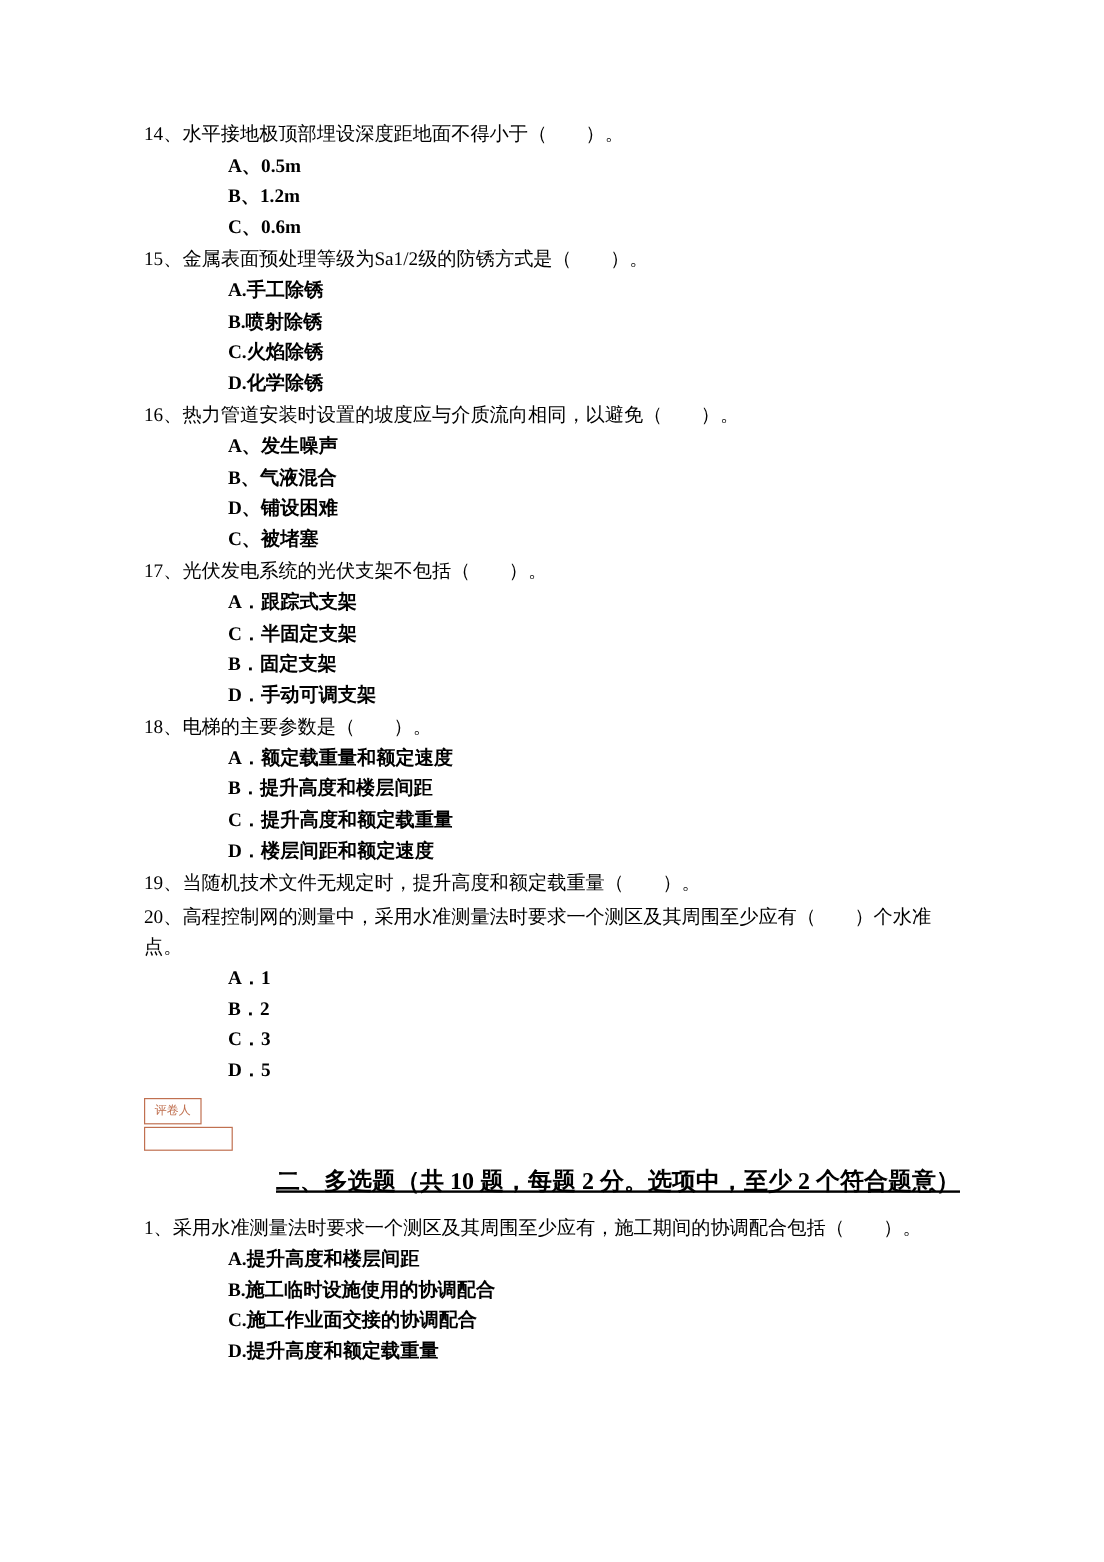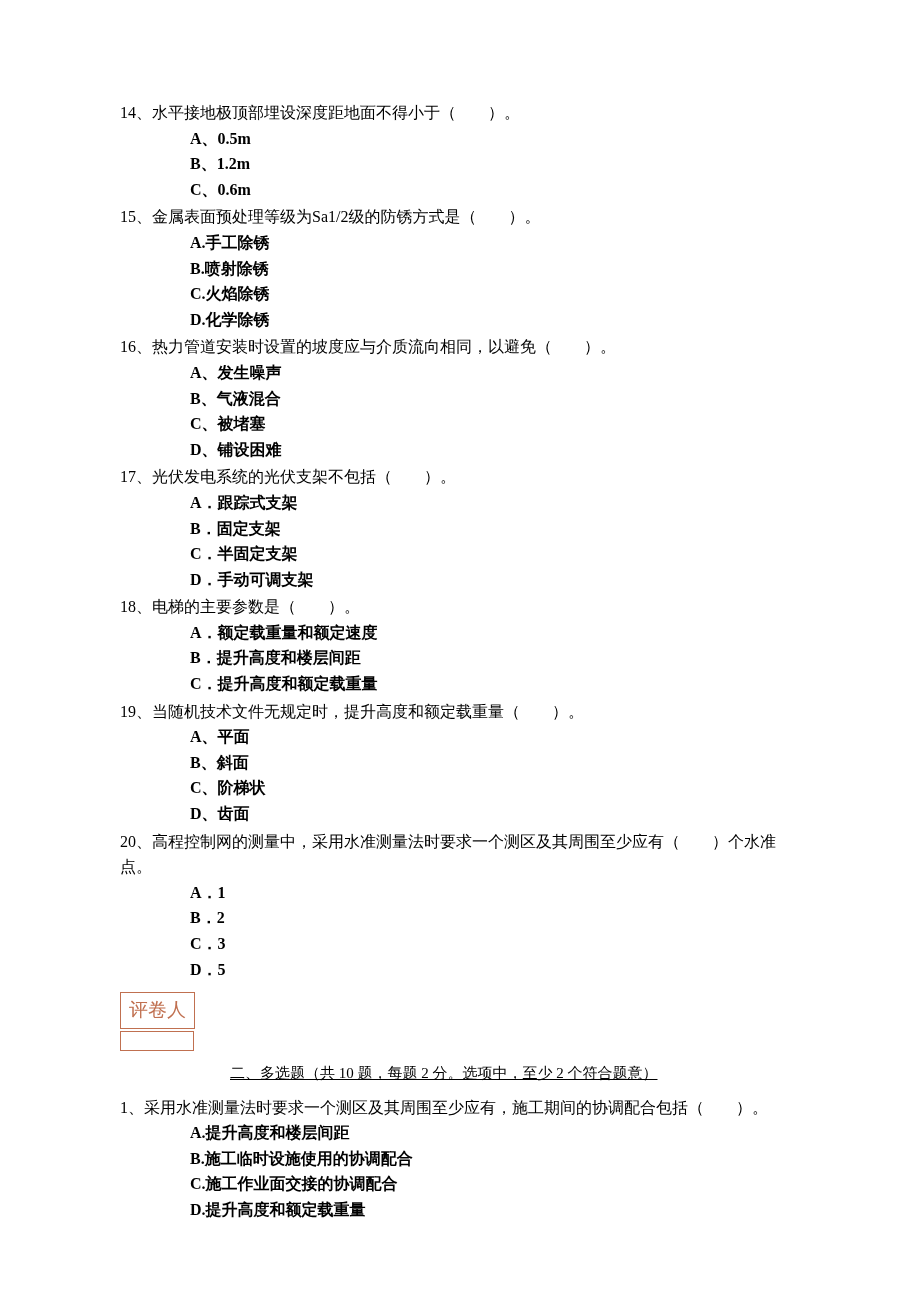--- a/index.html
+++ b/index.html
@@ -23,32 +23,32 @@
       display: block;
       font-weight: bold;
     }
     .reviewer-box {
       border: 1px solid #c07050;
       color: #c07050;
       display: inline-block;
       padding: 2px 8px;
       margin-top: 8px;
       margin-bottom: 2px;
-      font-size: 19px;
+      font-size: 10px;
     }
     .reviewer-box-empty {
       border: 1px solid #c07050;
       display: block;
       width: 72px;
       height: 18px;
       margin-bottom: 10px;
     }
     .section-heading {
-      font-weight: normal;
-      font-size: 15px;
+      font-weight: bold;
+      font-size: 20px;
       text-decoration: underline;
       margin-left: 110px;
       margin-bottom: 10px;
     }
   </style>
 </head>
 <body>
 
 
 
@@ -69,52 +69,47 @@
     <span class="option-line">C.火焰除锈</span>
     <span class="option-line">D.化学除锈</span>
   </div>
 </div>
 
 <div class="question">
   <span>16、</span><span>热力管道安装时设置的坡度应与介质流向相同，以避免（　　）。</span>
   <div class="options">
     <span class="option-line">A、发生噪声</span>
     <span class="option-line">B、气液混合</span>
+    <span class="option-line">D、铺设困难</span>
     <span class="option-line">C、被堵塞</span>
-    <span class="option-line">D、铺设困难</span>
   </div>
 </div>
 
 <div class="question">
   <span>17、</span><span>光伏发电系统的光伏支架不包括（　　）。</span>
   <div class="options">
     <span class="option-line">A．跟踪式支架</span>
+    <span class="option-line">C．半固定支架</span>
     <span class="option-line">B．固定支架</span>
-    <span class="option-line">C．半固定支架</span>
     <span class="option-line">D．手动可调支架</span>
   </div>
 </div>
 
 <div class="question">
   <span>18、</span><span>电梯的主要参数是（　　）。</span>
   <div class="options">
     <span class="option-line">A．额定载重量和额定速度</span>
     <span class="option-line">B．提升高度和楼层间距</span>
     <span class="option-line">C．提升高度和额定载重量</span>
+    <span class="option-line">D．楼层间距和额定速度</span>
   </div>
 </div>
 
 <div class="question">
   <span>19、</span><span>当随机技术文件无规定时，提升高度和额定载重量（　　）。</span>
-  <div class="options">
-    <span class="option-line">A、平面</span>
-    <span class="option-line">B、斜面</span>
-    <span class="option-line">C、阶梯状</span>
-    <span class="option-line">D、齿面</span>
-  </div>
 </div>
 
 <div class="question">
   <span>20、</span><span>高程控制网的测量中，采用水准测量法时要求一个测区及其周围至少应有（　　）个水准点。</span>
   <div class="options">
     <span class="option-line">A．1</span>
     <span class="option-line">B．2</span>
     <span class="option-line">C．3</span>
     <span class="option-line">D．5</span>
   </div>

